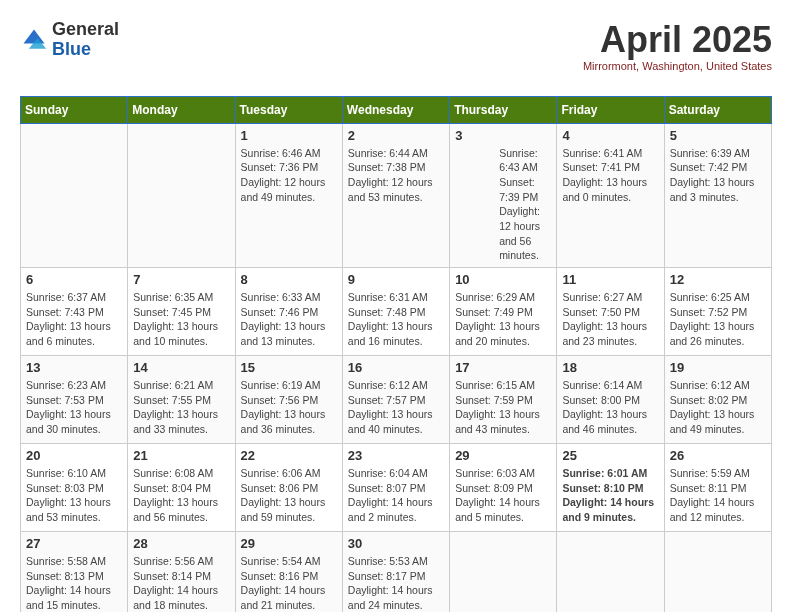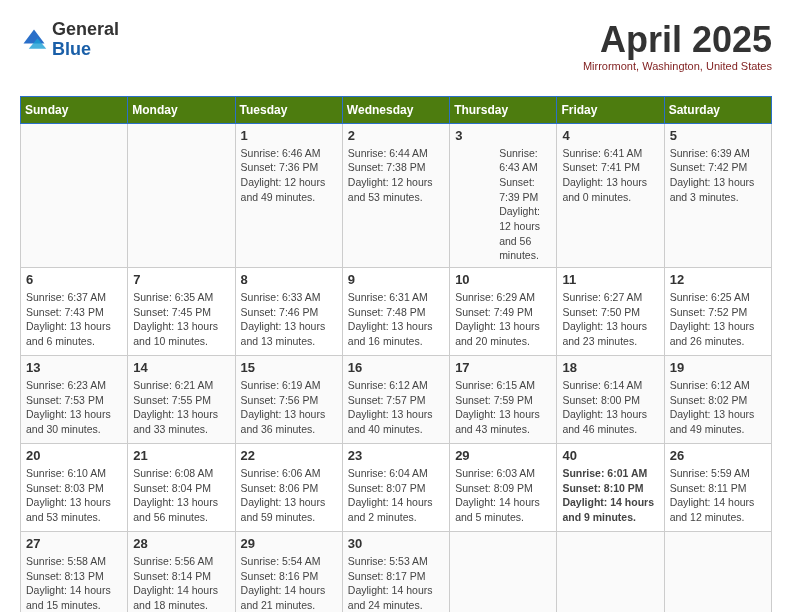--- a/index.html
+++ b/index.html
@@ -292,21 +292,21 @@
 and 2 minutes.</div>
         </td>
         <td>
           <div class="day-number">29</div>
           <div class="day-info" style="white-space: pre-line;">Sunrise: 6:03 AM
 Sunset: 8:09 PM
 Daylight: 14 hours
 and 5 minutes.</div>
         </td>
         <td>
-          <div class="day-number">40</div>
+          <div class="day-number">25</div>
           <div class="day-info" style="white-space: pre-line; font-weight: bold;">Sunrise: 6:01 AM
 Sunset: 8:10 PM
 Daylight: 14 hours
 and 9 minutes.</div>
         </td>
         <td>
           <div class="day-number">26</div>
           <div class="day-info" style="white-space: pre-line;">Sunrise: 5:59 AM
 Sunset: 8:11 PM
 Daylight: 14 hours

